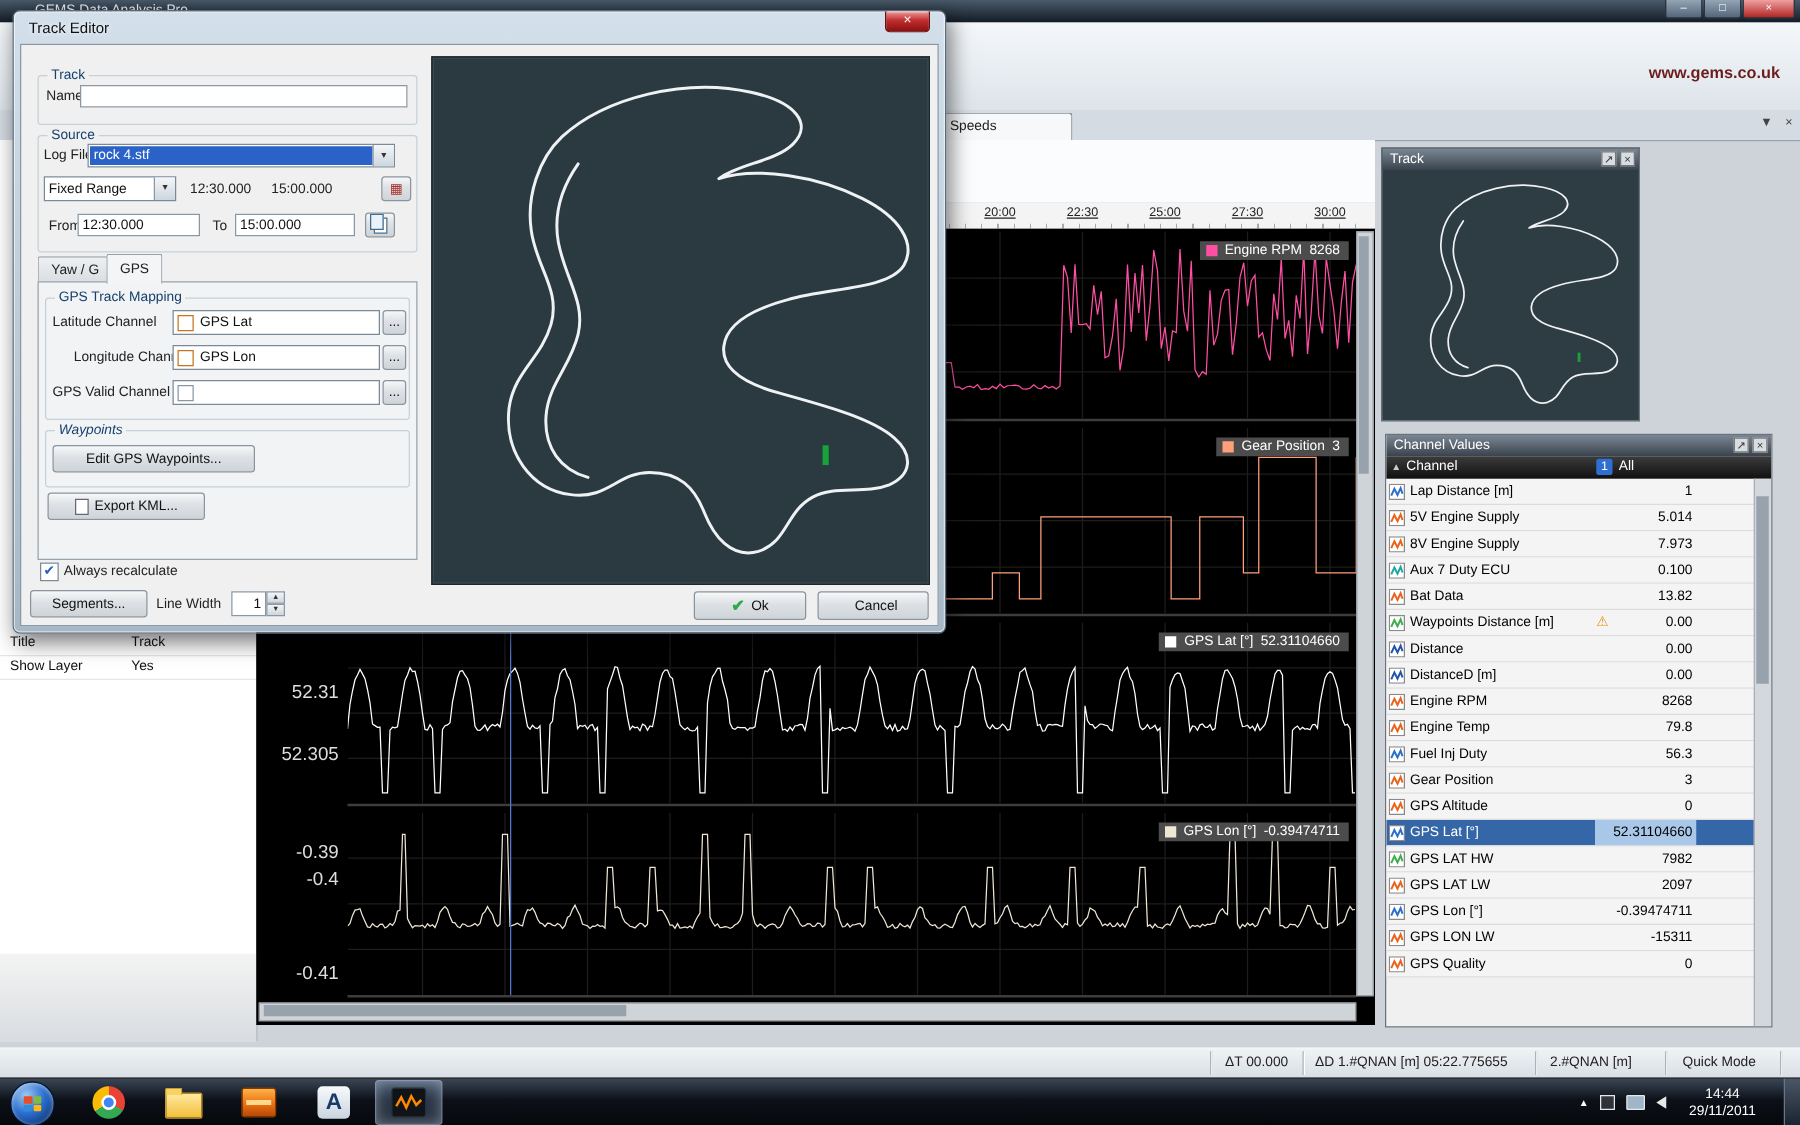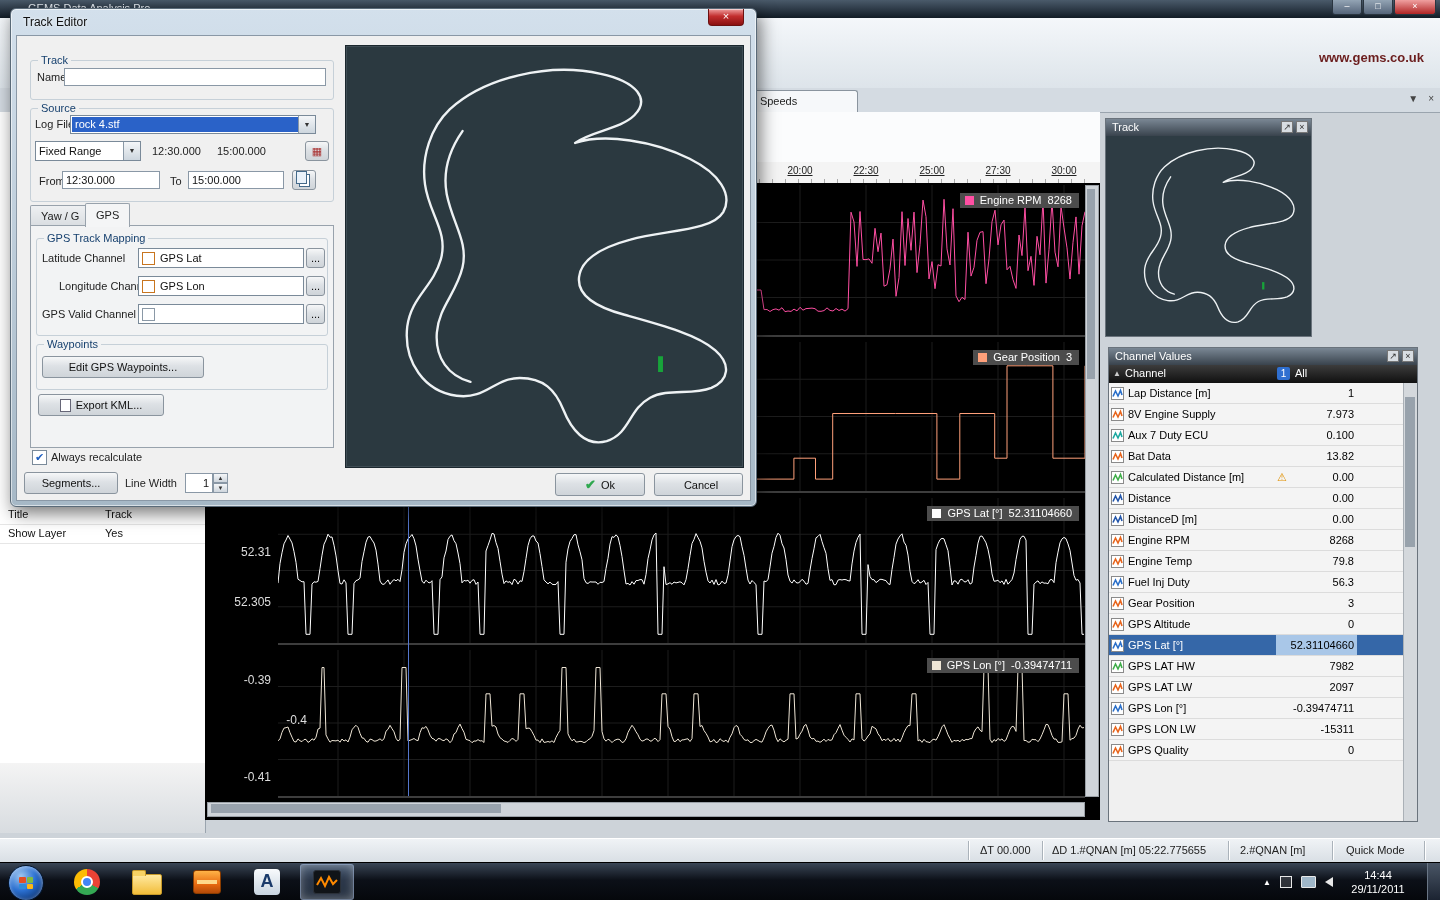--- a/index.html
+++ b/index.html
@@ -38,21 +38,21 @@
   .lp-val{position:absolute;left:105px;}
   .lp-bottom{position:absolute;bottom:0;left:0;right:0;height:70px;
              background:linear-gradient(#f4f4f4,#d8dce0);}
   
   .charts-area{position:absolute;left:205px;top:183px;width:895px;height:637px;background:#000;}
   .chart{position:absolute;left:73px;width:807px;border-bottom:2px solid #3d3d3d;overflow:hidden;}
   .chart svg{position:absolute;left:0;top:0;}
   .badge{position:absolute;right:6px;top:8px;background:#4c4c4c;color:#fff;font-size:11px;
          padding:1px 7px 2px 5px;display:flex;align-items:center;gap:6px;white-space:nowrap;}
   .badge .sw{width:9px;height:9px;display:inline-block;background:#fff;}
-  .axis-label{position:absolute;left:0;width:66px;text-align:right;color:#ddd;font-size:12px;}
+  .axis-label{position:absolute;left:0;width:66px;text-align:right;color:#ddd;font-size:15px;}
   .cursor-line{position:absolute;left:203px;top:315px;width:1px;height:298px;background:#5577cc;}
   .v-scroll{position:absolute;right:1px;top:2px;width:12px;height:610px;background:#cfd4d9;border:1px solid #9aa0a6;}
   .v-thumb{position:absolute;left:1px;top:3px;width:8px;height:190px;background:#98a2ac;}
   .h-scroll{position:absolute;left:2px;bottom:3px;width:876px;height:13px;background:#cfd4d9;border:1px solid #9aa0a6;}
   .h-thumb{position:absolute;left:3px;top:1px;width:290px;height:9px;background:#98a2ac;}
   
   .panel-header{height:17px;background:linear-gradient(#7a8794,#39434d);color:#fff;font-size:11px;
                 line-height:16px;padding-left:6px;position:relative;}
   .ph-icons{position:absolute;right:3px;top:2px;display:flex;gap:3px;}
   .ph-icon{width:12px;height:12px;background:#d8dde2;border:1px solid #777;font-size:9px;
@@ -329,21 +329,21 @@
     <div class="cursor-line"></div>
     <div class="v-scroll">
         <div class="v-thumb"></div>
       </div>
     <div class="h-scroll">
         <div class="h-thumb"></div>
       </div>
   <span class="axis-label" style="top: 362px;">52.31</span>
       <span class="axis-label" style="top: 412px;">52.305</span>
       <span class="axis-label" style="top: 490px;">-0.39</span>
-      <span class="axis-label" style="top: 530px; padding-left: 36px;">-0.4</span>
+      <span class="axis-label" style="top: 512px;">-0.4</span>
       <span class="axis-label" style="top: 587px;">-0.41</span>
     </div>
 
   <div class="track-panel">
     <div class="panel-header">
       <span>Track</span>
       <span class="ph-icons">
         <span class="ph-icon">↗</span>
         <span class="ph-icon">×</span>
       </span>
@@ -380,20 +380,30 @@
           <span class="cv-name">Lap Distance [m]</span>
           <span class="cv-val">1</span>
         </div>
         <div class="cv-row">
           <span class="cv-icon">
             <svg width="13" height="13">
               <rect x="0.5" y="0.5" width="12" height="12" fill="#fff" stroke="#8a8a8a"></rect>
               <polyline points="2,9.5 4.5,4 7,9 9.5,3.5 11,8" fill="none" stroke="#e8641b" stroke-width="1.6"></polyline>
             </svg>
           </span>
+          <span class="cv-name">5V Engine Supply</span>
+          <span class="cv-val">5.014</span>
+        </div>
+        <div class="cv-row">
+          <span class="cv-icon">
+            <svg width="13" height="13">
+              <rect x="0.5" y="0.5" width="12" height="12" fill="#fff" stroke="#8a8a8a"></rect>
+              <polyline points="2,9.5 4.5,4 7,9 9.5,3.5 11,8" fill="none" stroke="#e8641b" stroke-width="1.6"></polyline>
+            </svg>
+          </span>
           <span class="cv-name">8V Engine Supply</span>
           <span class="cv-val">7.973</span>
         </div>
         <div class="cv-row">
           <span class="cv-icon">
             <svg width="13" height="13">
               <rect x="0.5" y="0.5" width="12" height="12" fill="#fff" stroke="#8a8a8a"></rect>
               <polyline points="2,9.5 4.5,4 7,9 9.5,3.5 11,8" fill="none" stroke="#1ba8a0" stroke-width="1.6"></polyline>
             </svg>
           </span>
@@ -410,21 +420,21 @@
           <span class="cv-name">Bat Data</span>
           <span class="cv-val">13.82</span>
         </div>
         <div class="cv-row">
           <span class="cv-icon">
             <svg width="13" height="13">
               <rect x="0.5" y="0.5" width="12" height="12" fill="#fff" stroke="#8a8a8a"></rect>
               <polyline points="2,9.5 4.5,4 7,9 9.5,3.5 11,8" fill="none" stroke="#3fae49" stroke-width="1.6"></polyline>
             </svg>
           </span>
-          <span class="cv-name">Calculated Distance [m]</span>
+          <span class="cv-name">Waypoints Distance [m]</span>
           <span class="cv-warn">⚠</span>
           <span class="cv-val">0.00</span>
         </div>
         <div class="cv-row">
           <span class="cv-icon">
             <svg width="13" height="13">
               <rect x="0.5" y="0.5" width="12" height="12" fill="#fff" stroke="#8a8a8a"></rect>
               <polyline points="2,9.5 4.5,4 7,9 9.5,3.5 11,8" fill="none" stroke="#2255aa" stroke-width="1.6"></polyline>
             </svg>
           </span>
@@ -668,21 +678,21 @@
       <div class="btn" style="left:289px;top:240px;width:19px;height:20px;">...</div>
 
       <span class="lab" style="left:25px;top:272px;">GPS Valid Channel</span>
       <div class="ch-input" style="left:121px;top:268px;">
         <span class="ch-ic empty"></span>
         <span></span>
       </div>
       <div class="btn" style="left:289px;top:268px;width:19px;height:20px;">...</div>
 
       <div class="grp" style="left:19px;top:308px;width:290px;height:44px;background:#f2f3f4;"></div>
-      <span class="grp-label" style="left:27px;top:302px;background:#f2f3f4;">Waypoints</span>
+      <span class="grp-label" style="left:27px;top:302px;background:#f2f3f4;font-style:italic;">Waypoints</span>
       <div class="btn" style="left:25px;top:320px;width:162px;height:22px;">Edit GPS Waypoints...</div>
 
       <div class="btn" style="left:21px;top:358px;width:126px;height:22px;">
         <span class="ic-page"></span>
         <span>Export KML...</span>
       </div>
 
       <div class="cb" style="left:15px;top:414px;">✔</div>
       <span class="lab" style="left:34px;top:415px;">Always recalculate</span>
       <div class="btn" style="left:7px;top:436px;width:94px;height:22px;">Segments...</div>

